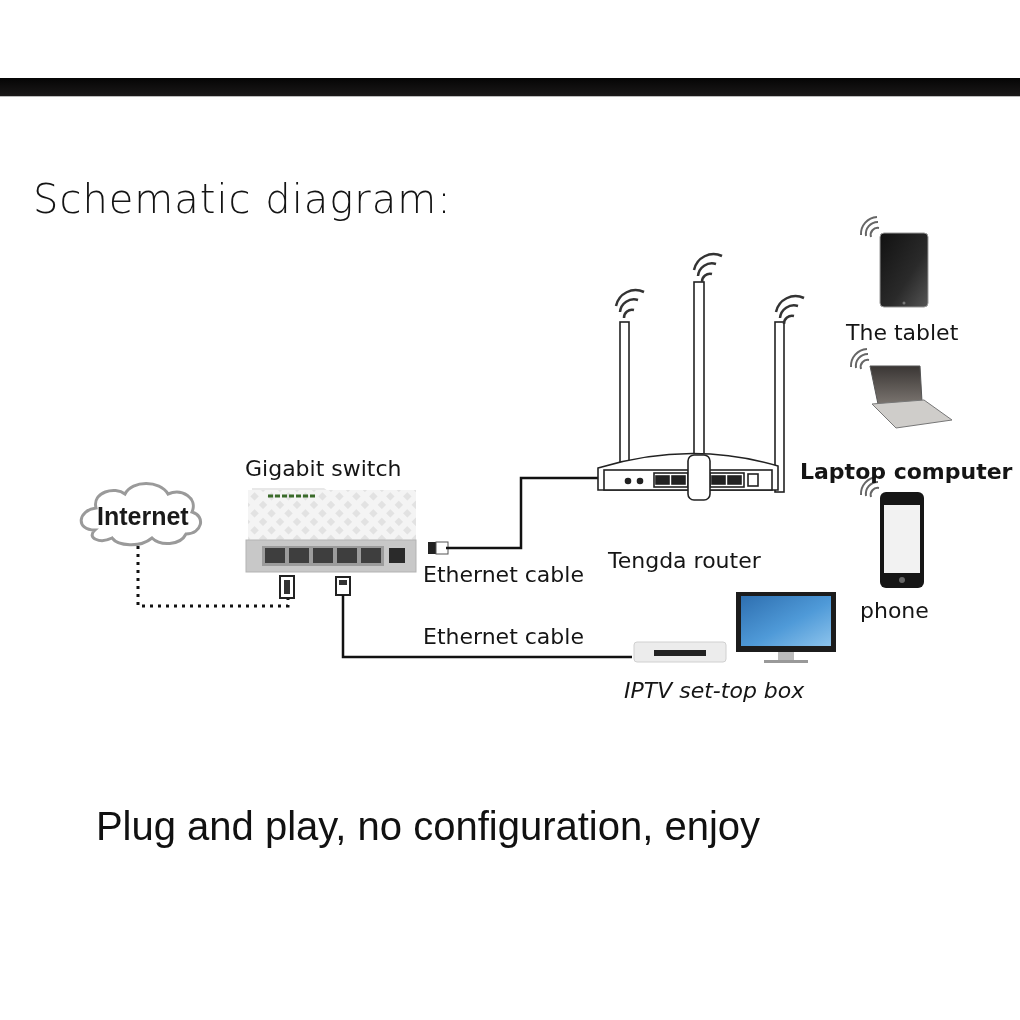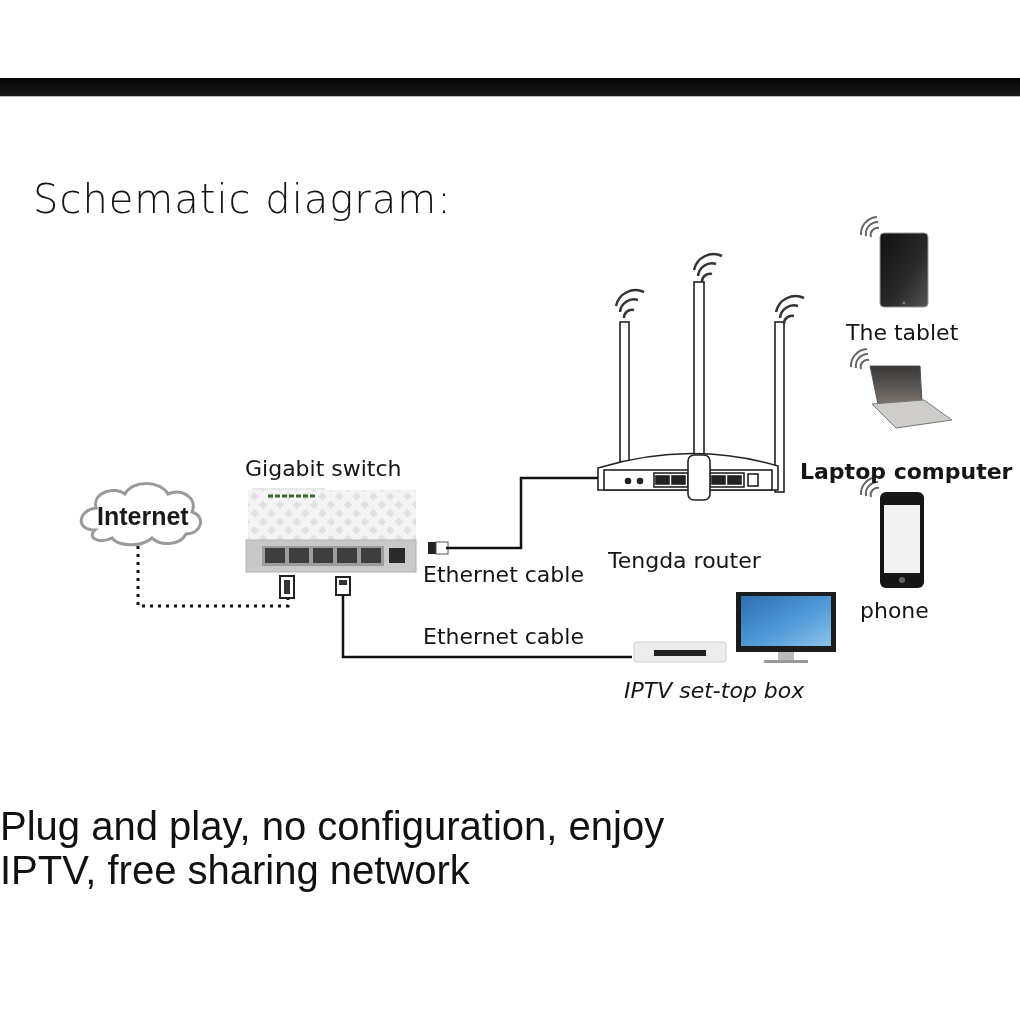--- a/index.html
+++ b/index.html
@@ -6,21 +6,21 @@
   body { width: 1020px; height: 1020px; position: relative; overflow: hidden;
          font-family: "Liberation Sans", "DejaVu Sans", sans-serif; color: #111; }
   .abs { position: absolute; }
   .top-bar { left: 0; top: 78px; width: 1020px; height: 18px;
              background: linear-gradient(#050505, #1a1818); border-bottom: 1px solid #bbb; }
   .title { left: 33px; top: 176px; font-size: 40px; letter-spacing: 1px; color: #141414;
            font-family: "DejaVu Sans", sans-serif; font-weight: 300; }
   .label { font-family: "DejaVu Sans", sans-serif; color: #151515; white-space: nowrap; }
   .lbl-big { font-size: 22px; }
   .lbl-small { font-size: 22px; }
-  .footer { left: 0; width: 856px; text-align: left; font-size: 40px; line-height: 44px;
+  .footer { left: 0; width: 856px; text-align: center; font-size: 40px; line-height: 44px;
             font-family: "Liberation Sans", sans-serif; color: #111; top: 804px; }
   svg.diagram { position: absolute; left: 0; top: 0; }
 </style>
 </head>
 <body>
 
 <div class="abs top-bar"></div>
 <div class="abs title">Schematic diagram:</div>
 
 <svg class="diagram" width="1020" height="1020" viewBox="0 0 1020 1020">
@@ -163,14 +163,13 @@
 <div class="abs label lbl-big" style="left:608px; top:507px;margin-top:41px;">Tengda router</div>
 <div class="abs label lbl-big" style="left:846px; top:320px;">The tablet</div>
 <div class="abs label lbl-big" style="left:800px; top:459px;font-weight:bold;">Laptop computer</div>
 <div class="abs label lbl-big" style="left:860px; top:598px;">phone</div>
 <div class="abs label lbl-big" style="left:624px; top:678px;font-style:italic;">IPTV set-top box</div>
 <div class="abs label lbl-small" style="left:423px; top:562px;">Ethernet cable</div>
 <div class="abs label lbl-small" style="left:423px; top:624px;">Ethernet cable</div>
 
 <div class="abs footer">
   <div>Plug and play, no configuration, enjoy</div>
-  <div>IPTV, free sharing network</div>
 </div>
 
 </body></html>

